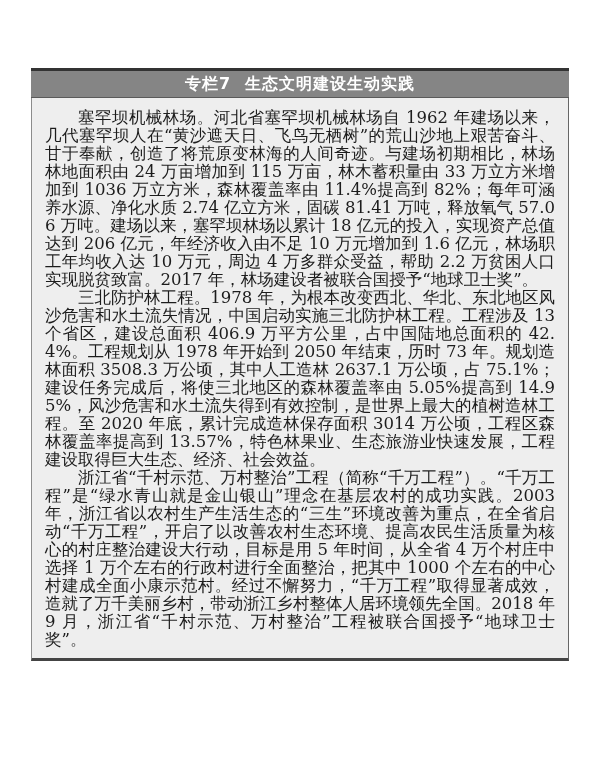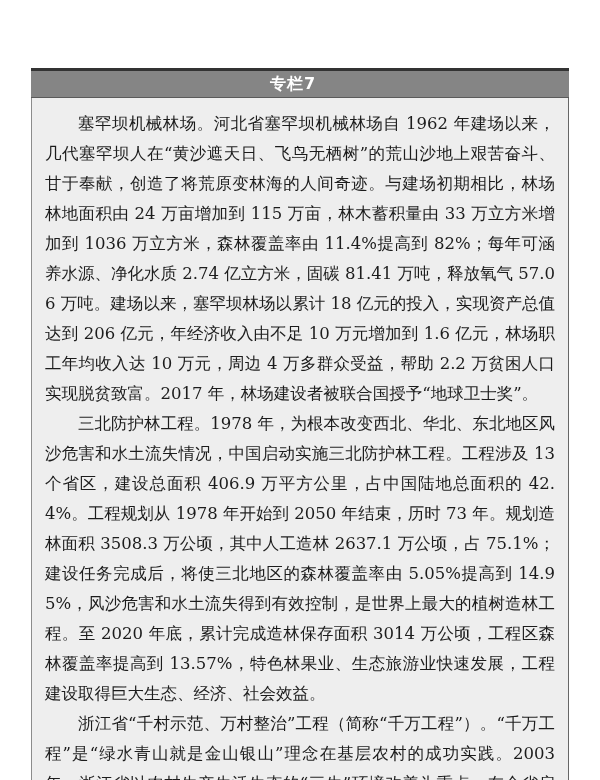--- a/index.html
+++ b/index.html
@@ -39,35 +39,36 @@
   .column-header .gap { display: inline-block; width: 14px; }
   .column-body {
     background: #eeeeee;
     border-left: 1px solid #8c8c8c;
     border-right: 1px solid #666666;
     border-bottom: 3px solid #444444;
     padding: 11px 13px 9px 13px;
   }
   .column-body p {
     font-size: 16.5px;
-    line-height: 30px;
+    line-height: 18px;
     color: #1c1c1c;
     text-align: justify;
     text-indent: 2em;
     word-break: break-all;
   }
 </style>
 </head>
 <body>
 
 <div class="page">
   <section class="column-box">
     <header class="column-header">
       <span>专栏7</span>
       <span class="gap"></span>
+      <span>生态文明建设生动实践</span>
     </header>
     <div class="column-body">
       <p>塞罕坝机械林场。河北省塞罕坝机械林场自 1962 年建场以来，几代塞罕坝人在“黄沙遮天日、飞鸟无栖树”的荒山沙地上艰苦奋斗、甘于奉献，创造了将荒原变林海的人间奇迹。与建场初期相比，林场林地面积由 24 万亩增加到 115 万亩，林木蓄积量由 33 万立方米增加到 1036 万立方米，森林覆盖率由 11.4%提高到 82%；每年可涵养水源、净化水质 2.74 亿立方米，固碳 81.41 万吨，释放氧气 57.06 万吨。建场以来，塞罕坝林场以累计 18 亿元的投入，实现资产总值达到 206 亿元，年经济收入由不足 10 万元增加到 1.6 亿元，林场职工年均收入达 10 万元，周边 4 万多群众受益，帮助 2.2 万贫困人口实现脱贫致富。2017 年，林场建设者被联合国授予“地球卫士奖”。</p>
       <p>三北防护林工程。1978 年，为根本改变西北、华北、东北地区风沙危害和水土流失情况，中国启动实施三北防护林工程。工程涉及 13 个省区，建设总面积 406.9 万平方公里，占中国陆地总面积的 42.4%。工程规划从 1978 年开始到 2050 年结束，历时 73 年。规划造林面积 3508.3 万公顷，其中人工造林 2637.1 万公顷，占 75.1%；建设任务完成后，将使三北地区的森林覆盖率由 5.05%提高到 14.95%，风沙危害和水土流失得到有效控制，是世界上最大的植树造林工程。至 2020 年底，累计完成造林保存面积 3014 万公顷，工程区森林覆盖率提高到 13.57%，特色林果业、生态旅游业快速发展，工程建设取得巨大生态、经济、社会效益。</p>
       <p>浙江省“千村示范、万村整治”工程（简称“千万工程”）。“千万工程”是“绿水青山就是金山银山”理念在基层农村的成功实践。2003 年，浙江省以农村生产生活生态的“三生”环境改善为重点，在全省启动“千万工程”，开启了以改善农村生态环境、提高农民生活质量为核心的村庄整治建设大行动，目标是用 5 年时间，从全省 4 万个村庄中选择 1 万个左右的行政村进行全面整治，把其中 1000 个左右的中心村建成全面小康示范村。经过不懈努力，“千万工程”取得显著成效，造就了万千美丽乡村，带动浙江乡村整体人居环境领先全国。2018 年 9 月，浙江省“千村示范、万村整治”工程被联合国授予“地球卫士奖”。</p>
     </div>
   </section>
 </div>
 
 </body></html>

